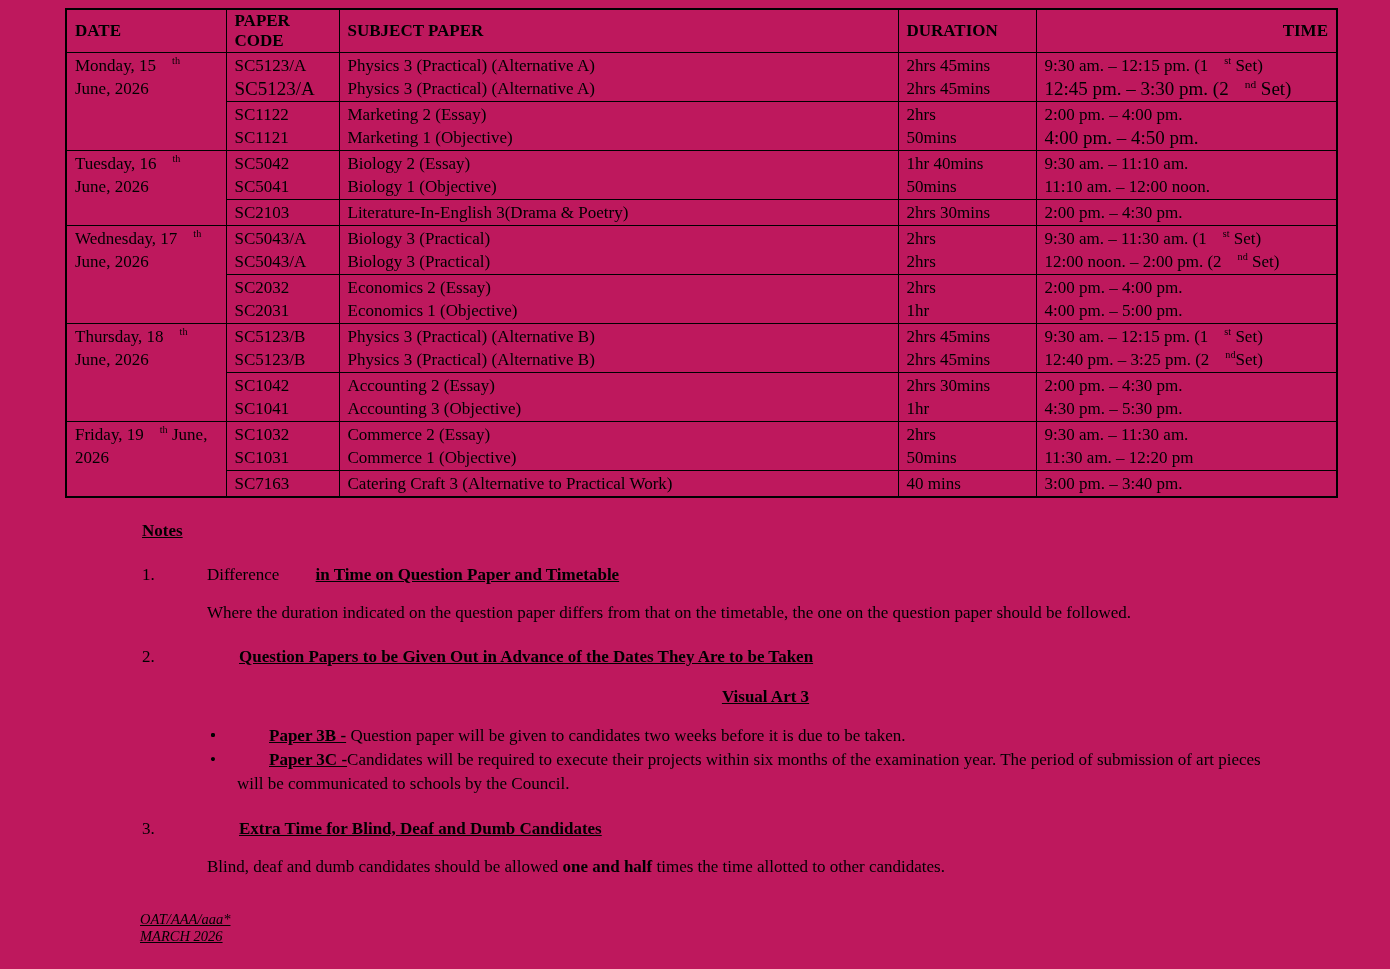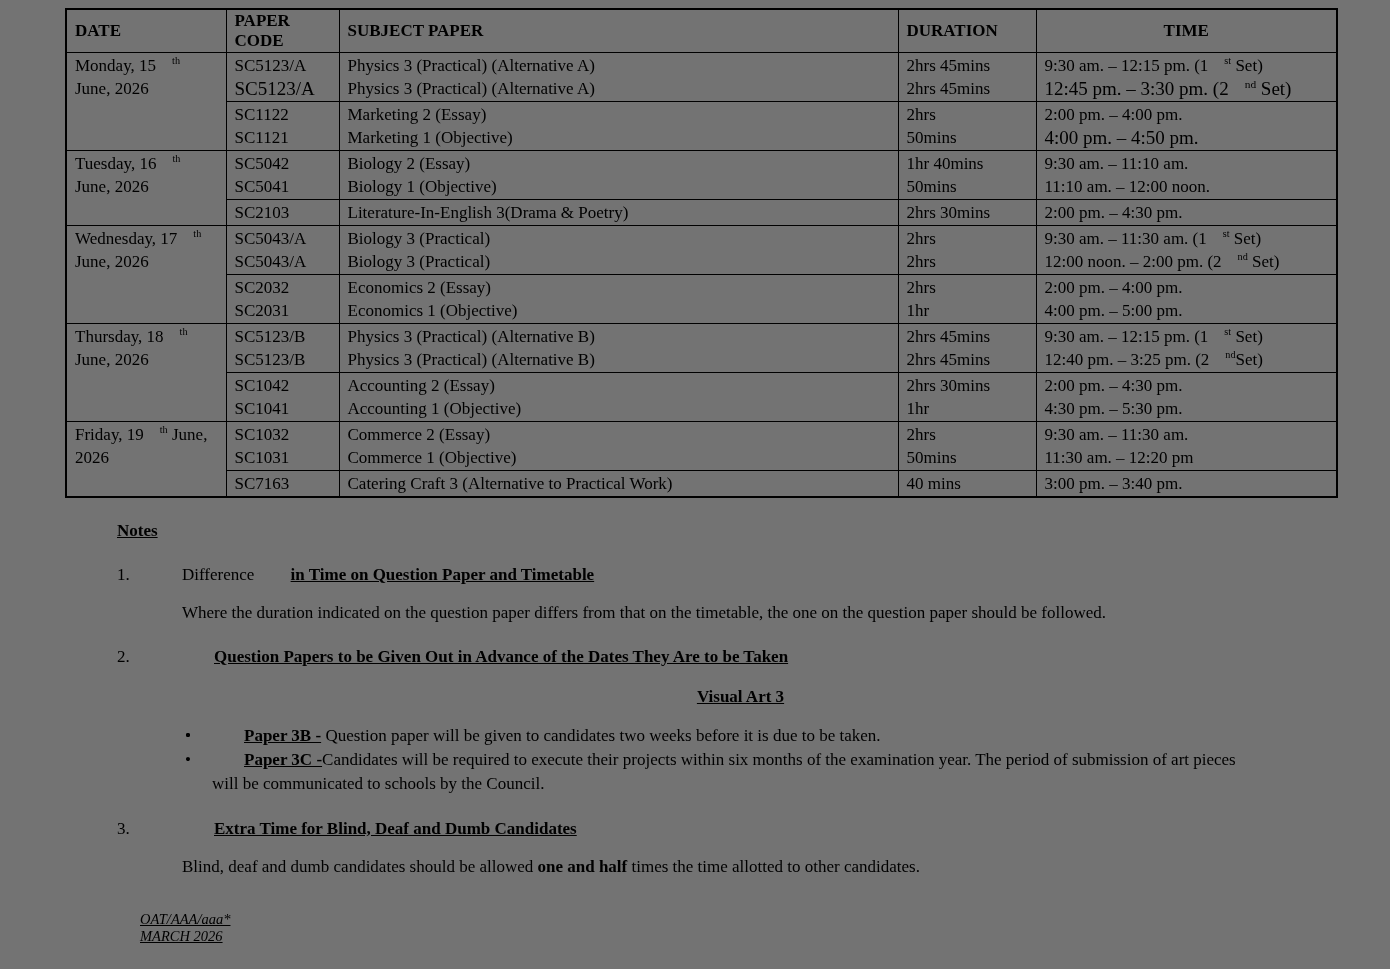--- a/index.html
+++ b/index.html
@@ -1,29 +1,29 @@
 <!DOCTYPE html>
 <html><head>
 <meta charset="utf-8">
 <style>
   html,body{margin:0;padding:0;background:#ffffff;}
   body{width:1390px;height:969px;font-family:"Liberation Serif","DejaVu Serif",serif;color:#000;}
-  .page{position:relative;width:1390px;height:969px;overflow:hidden;background:#737373;}
+  .page{position:relative;width:1390px;height:969px;overflow:hidden;background:#be185d;}
 
   
   table.tt{position:absolute;left:65px;top:8px;width:1271px;border-collapse:collapse;table-layout:fixed;border:2px solid #000;}
   .tt th,.tt td{border:1px solid #000;padding:1px 8px;font-size:17px;line-height:23px;text-align:left;vertical-align:top;overflow:hidden;}
   .tt th{font-weight:bold;vertical-align:middle;line-height:20px;height:40px;}
-  .tt th.center{text-align:center;}
+  .tt th.center{text-align:right;}
   .tt td .line{white-space:nowrap;}
   .tt td .line.lg{font-size:19px;}
   sup{font-size:0.6em;line-height:0;vertical-align:super;padding-left:16px;}
 
   
-  .notes{position:absolute;left:117px;top:520px;width:1150px;font-size:17px;}
+  .notes{position:absolute;left:142px;top:520px;width:1150px;font-size:17px;}
   .notes-title{font-weight:bold;text-decoration:underline;line-height:22px;}
   .note-item{display:grid;grid-template-columns:65px 1fr;margin-top:22px;}
   .note-num{line-height:22px;}
   .note-heading{line-height:22px;}
   .note-sub{margin-top:18px;line-height:22px;text-align:center;}
   .note-body{margin-top:16px;line-height:22px;}
   span.bu{font-weight:bold;text-decoration:underline;padding-left:32px;}
   span.b{font-weight:bold;}
   ul.bullets{margin:16px 0 0 0;padding:0;list-style:none;}
   ul.bullets li{position:relative;padding-left:30px;line-height:24px;max-width:1052px;}
@@ -194,21 +194,21 @@
             <div class="line">12:40 pm. – 3:25 pm. (2<sup>nd</sup>Set)</div>
           </td>
         </tr>
         <tr>
           <td>
             <div class="line">SC1042</div>
             <div class="line">SC1041</div>
           </td>
           <td>
             <div class="line">Accounting 2 (Essay)</div>
-            <div class="line">Accounting 1 (Objective)</div>
+            <div class="line">Accounting 3 (Objective)</div>
           </td>
           <td>
             <div class="line">2hrs 30mins</div>
             <div class="line">1hr</div>
           </td>
           <td>
             <div class="line">2:00 pm. – 4:30 pm.</div>
             <div class="line">4:30 pm. – 5:30 pm.</div>
           </td>
         </tr>

